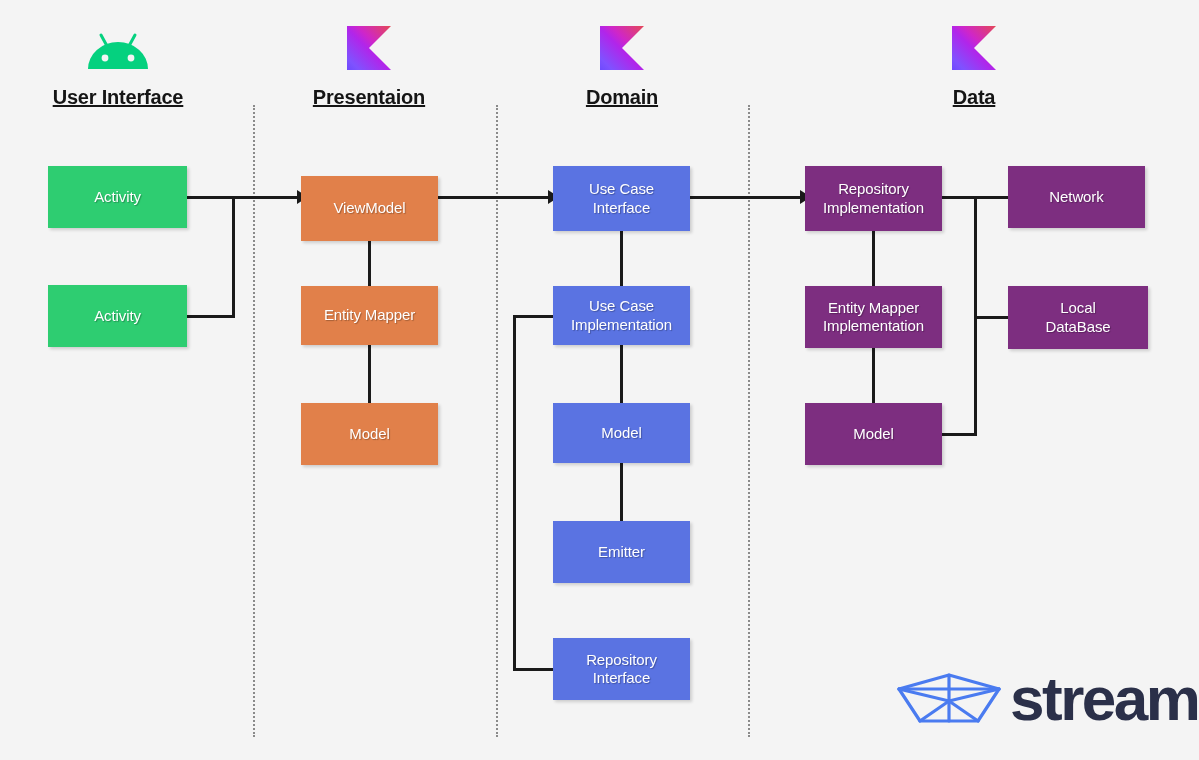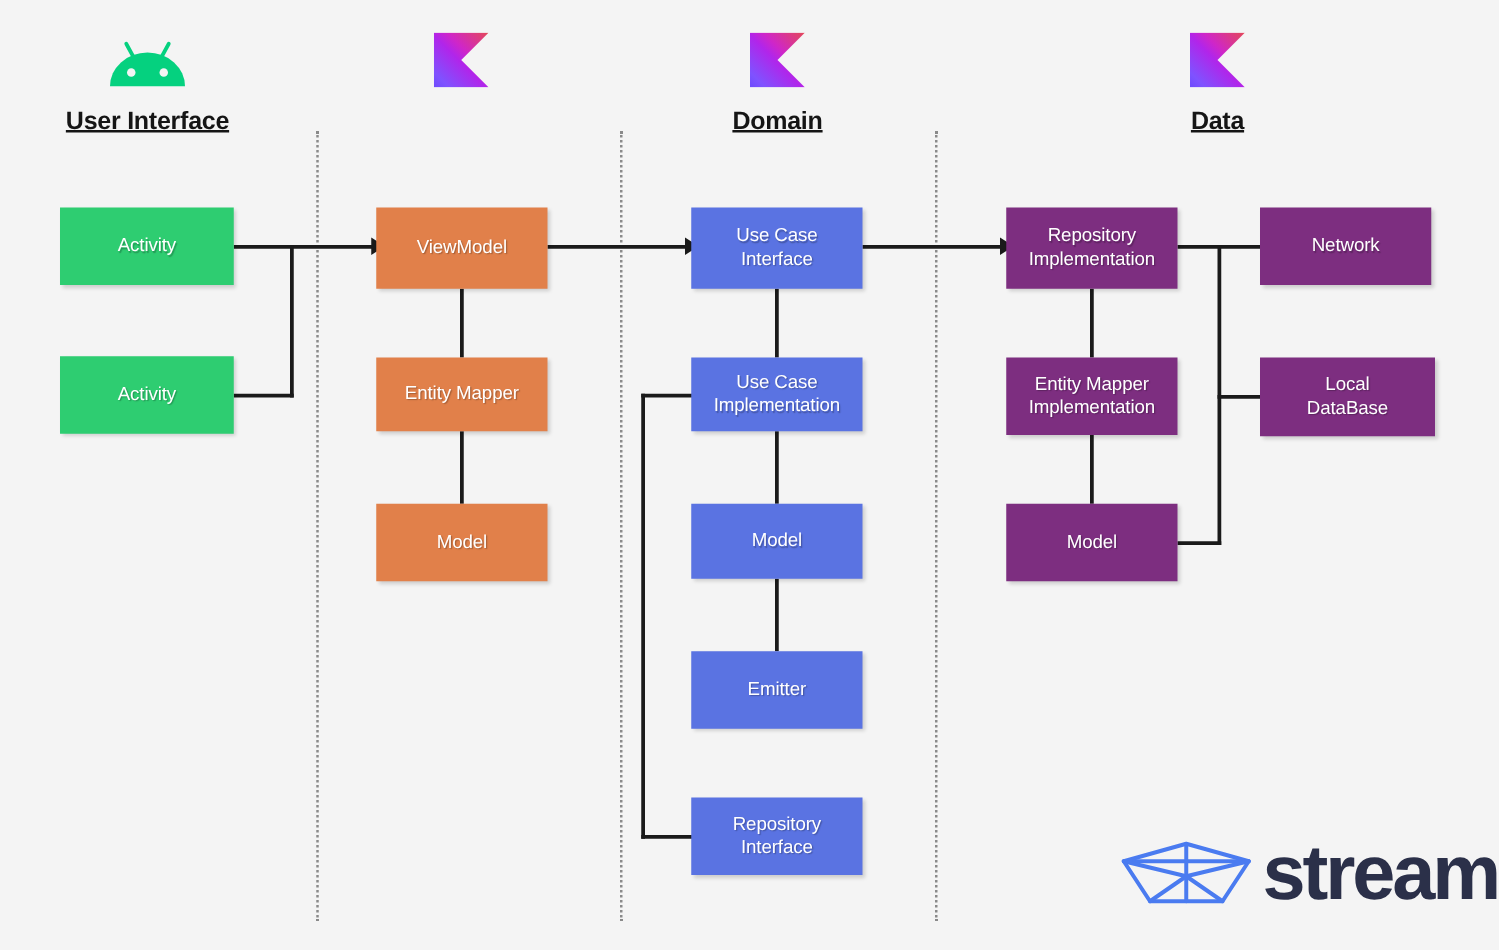--- a/index.html
+++ b/index.html
@@ -122,20 +122,21 @@
       <path d="M2 39 A30 27 0 0 1 62 39 Z" fill="#05d17f"></path>
       <circle cx="19" cy="28" r="3.4" fill="#f4f4f4"></circle>
       <circle cx="45" cy="28" r="3.4" fill="#f4f4f4"></circle>
     </svg>
   </div>
   <div class="col-header" style="left:0px; top:86px; width:236px;">User Interface</div>
 
   <div class="logo-wrap" style="left:347px; top:24px; width:44px; height:46px;">
     <div class="kotlin-logo"></div>
   </div>
+  <div class="col-header" style="left:251px; top:86px; width:236px;">Presentaion</div>
 
   <div class="logo-wrap" style="left:600px; top:24px; width:44px; height:46px;">
     <div class="kotlin-logo"></div>
   </div>
   <div class="col-header" style="left:504px; top:86px; width:236px;">Domain</div>
 
   <div class="logo-wrap" style="left:952px; top:24px; width:44px; height:46px;">
     <div class="kotlin-logo"></div>
   </div>
   <div class="col-header" style="left:856px; top:86px; width:236px;">Data</div>
@@ -171,21 +172,21 @@
   <div class="edge v" style="left:872px; top:348px; height:55px;"></div>
 
   <div class="edge h" style="left:942px; top:196px; width:68px;"></div>
   <div class="edge v" style="left:974px; top:196px; height:240px;"></div>
   <div class="edge h" style="left:974px; top:316px; width:36px;"></div>
   <div class="edge h" style="left:942px; top:433px; width:35px;"></div>
 
   <div class="node green" style="left:48px; top:166px; width:139px; height:62px;">Activity</div>
   <div class="node green" style="left:48px; top:285px; width:139px; height:62px;">Activity</div>
 
-  <div class="node orange" style="left:301px; top:166px; width:137px; height:65px;">ViewModel</div>
+  <div class="node orange" style="left:301px; top:176px; width:137px; height:65px;">ViewModel</div>
   <div class="node orange" style="left:301px; top:286px; width:137px; height:59px;">Entity Mapper</div>
   <div class="node orange" style="left:301px; top:403px; width:137px; height:62px;">Model</div>
 
   <div class="node blue" style="left:553px; top:166px; width:137px; height:65px;">
     <span>
       <span>Use Case</span><br>
       <span>Interface</span>
     </span>
   </div>
   <div class="node blue" style="left:553px; top:286px; width:137px; height:59px;">

